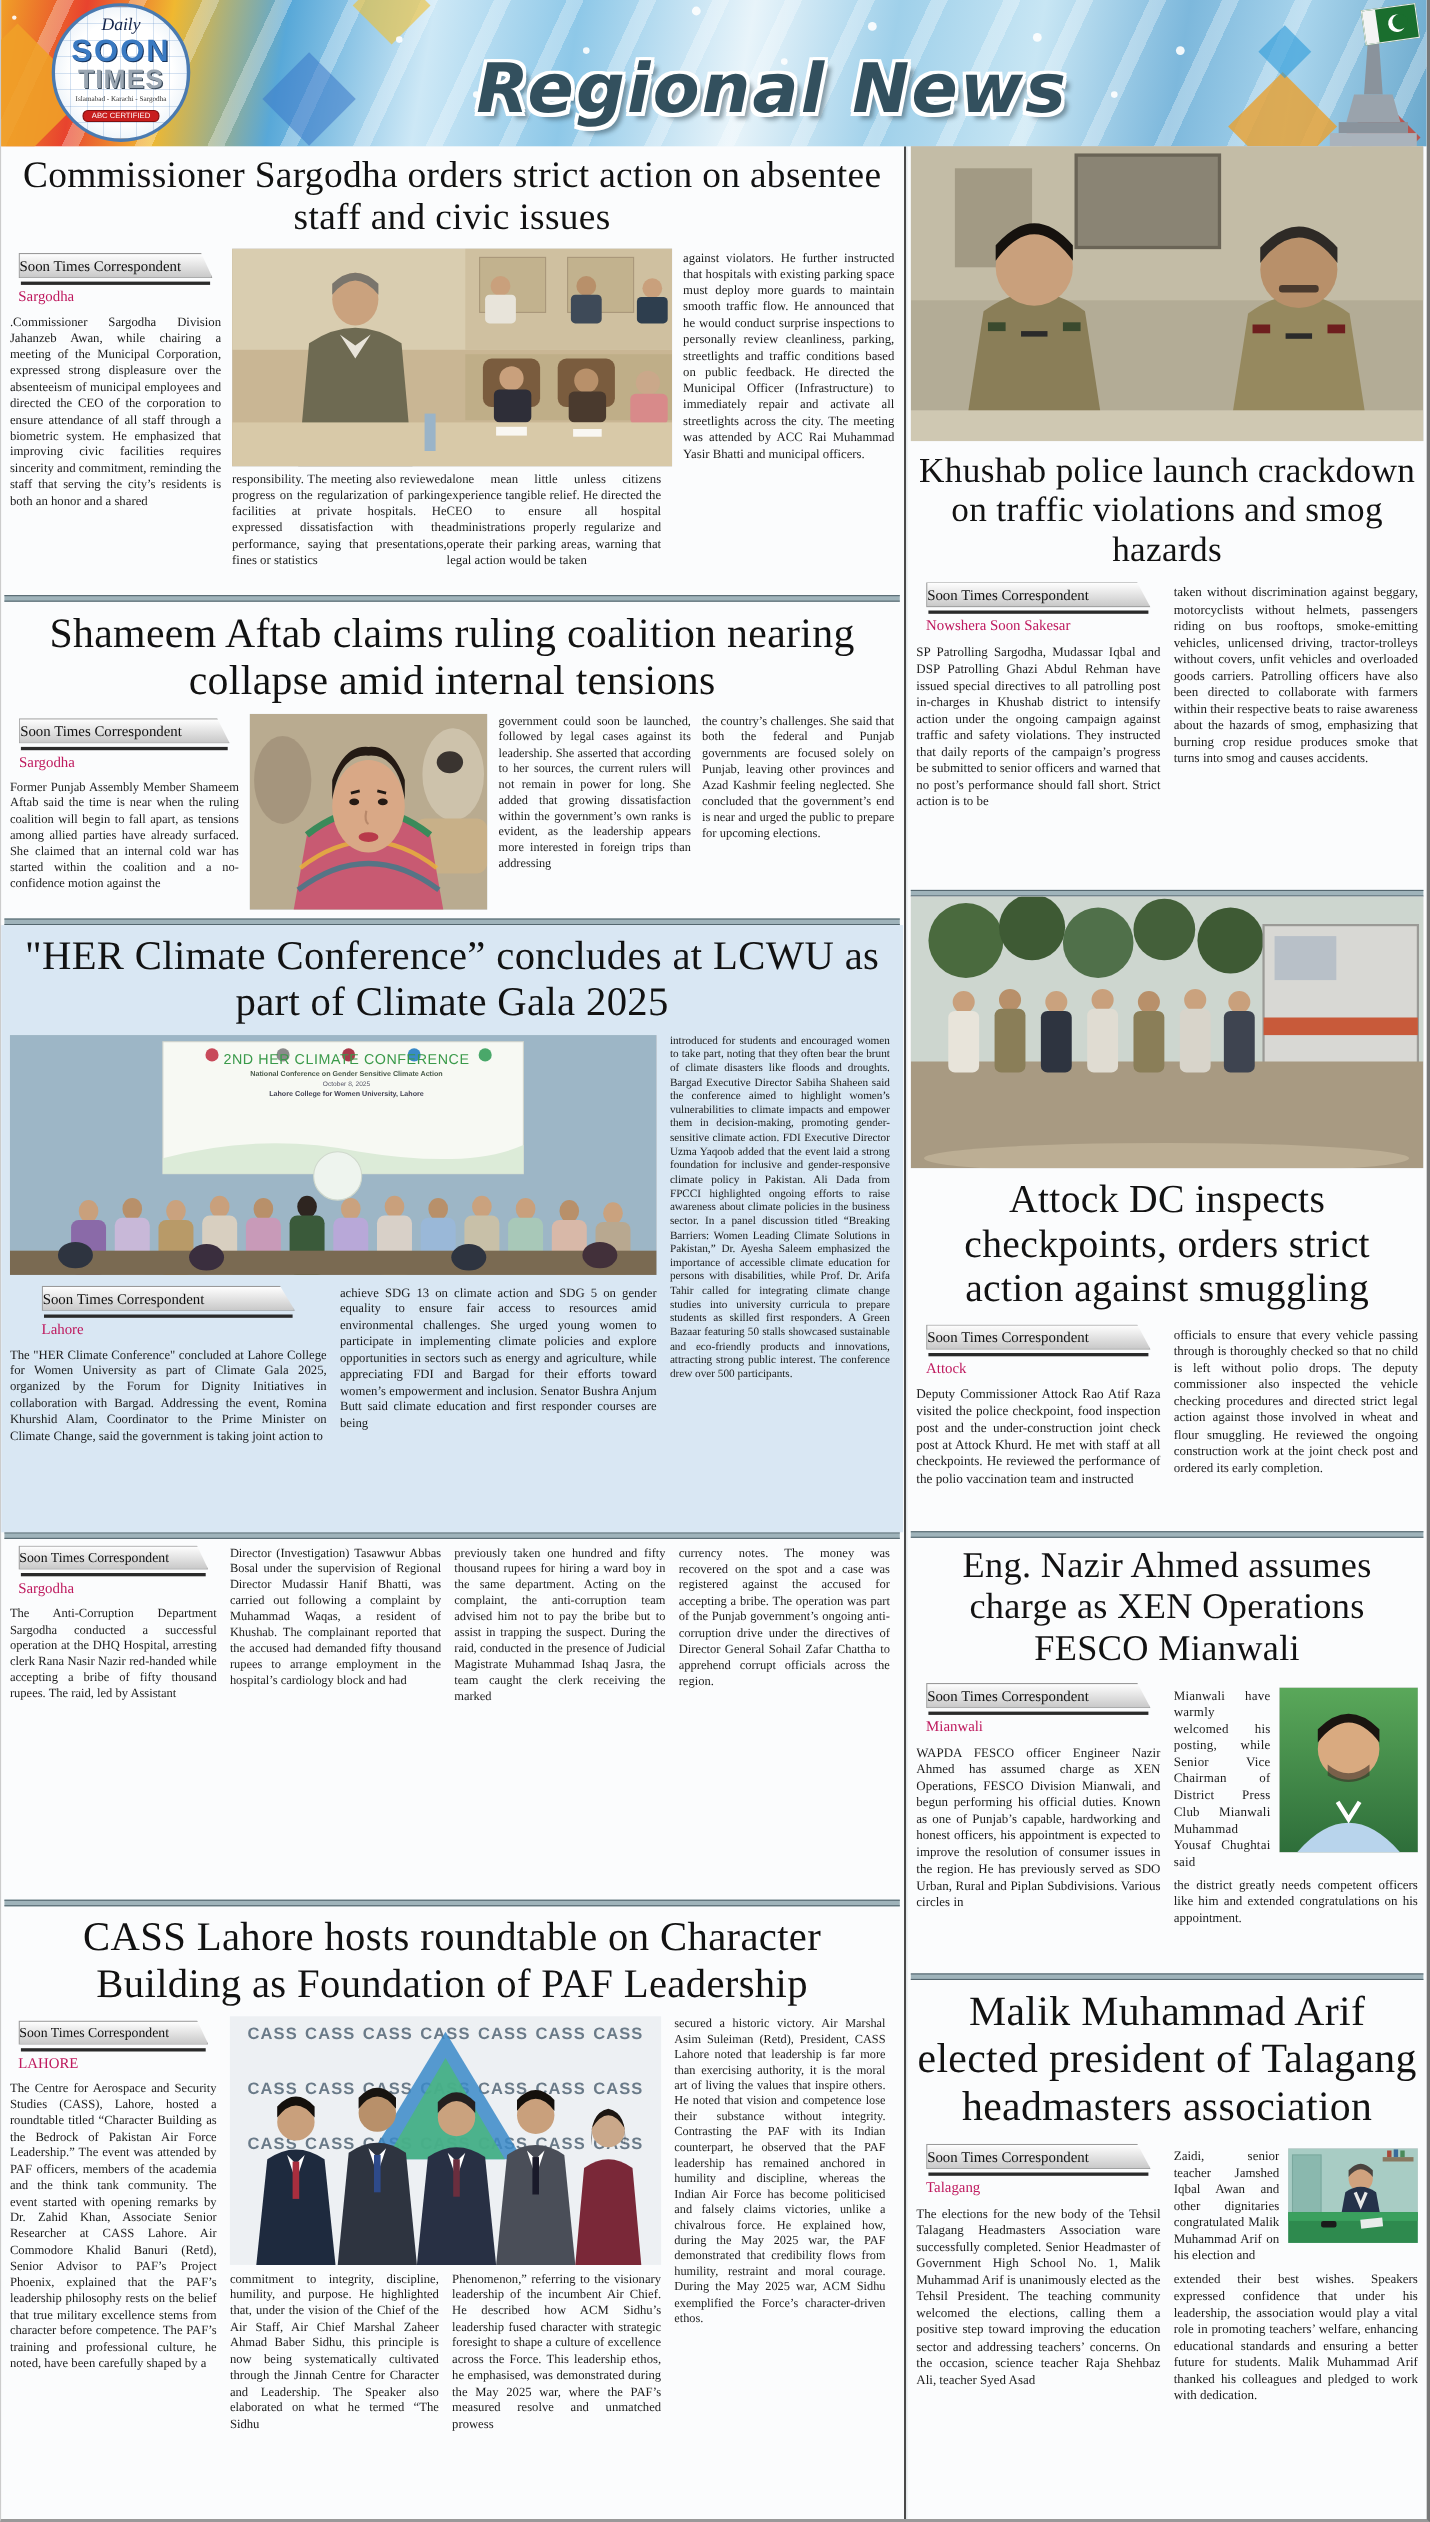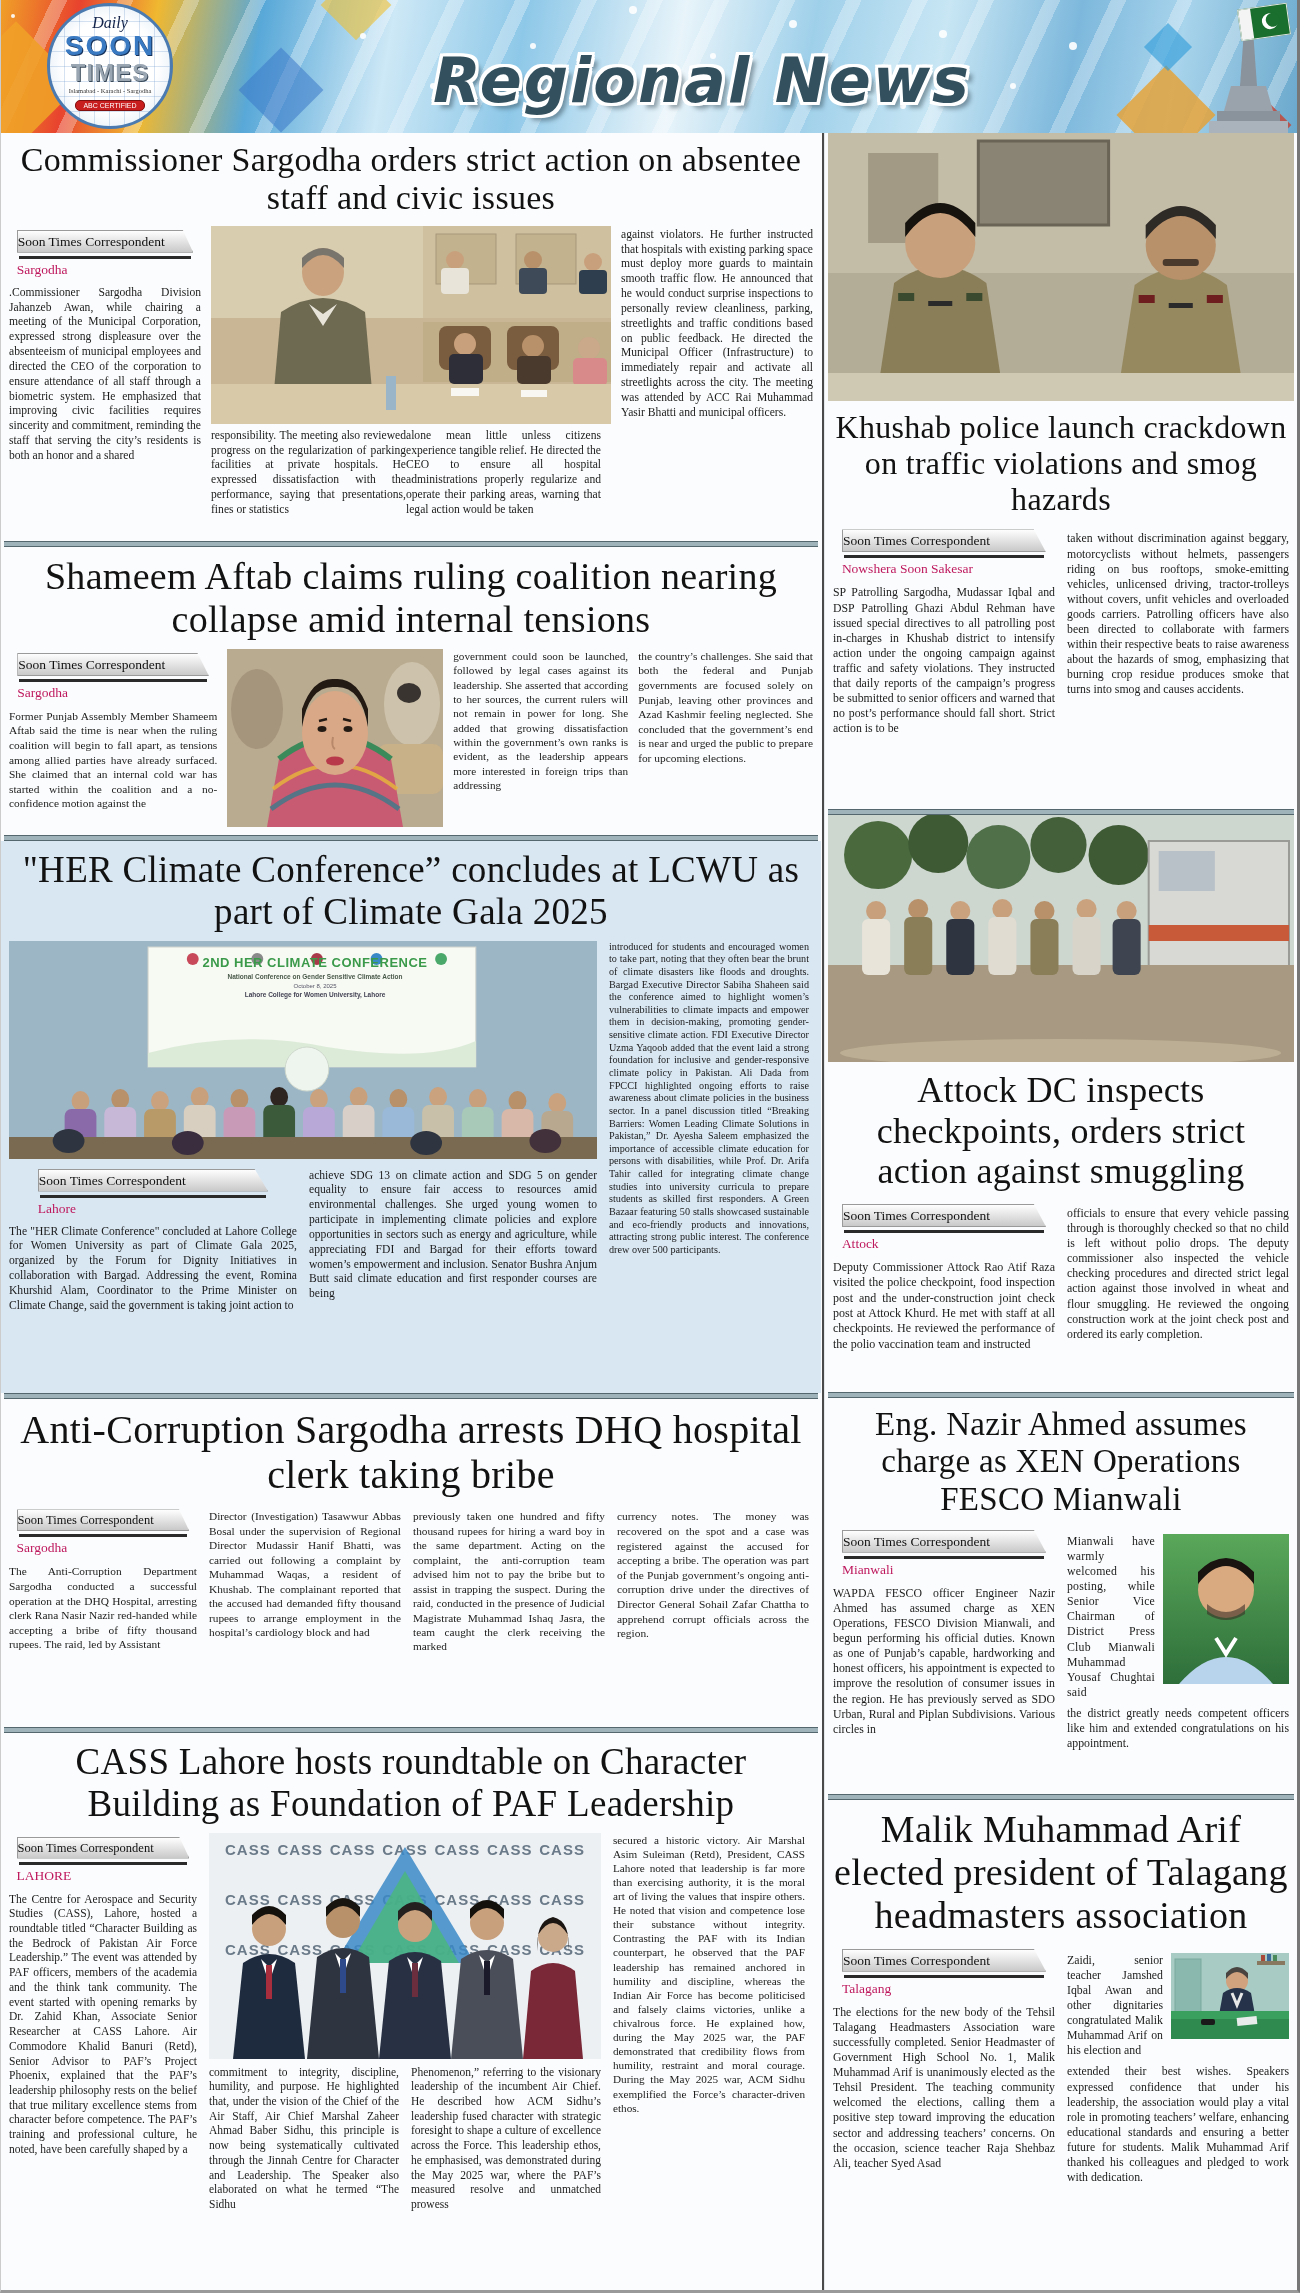--- a/index.html
+++ b/index.html
@@ -63,21 +63,21 @@
               padding:3px 0 2px; color:#111; }
   .corr-line { border-top:3px solid #2a2a2a; margin:3px 2px 2px; }
   .corr-city { text-align:left; font-size:13.5px; padding-top:1px; color:#be185d; }
 
   .photo { position:relative; overflow:hidden; background:#ccc; }
   .photo svg { display:block; width:100%; height:100%; }
 
   
   .banner-text { position:absolute; left:150px; top:14px; width:312px; text-align:center; z-index:3;
                  font-family:"Liberation Sans",sans-serif; }
-  .banner-title { color:#3a9a4a; font-weight:bold; font-size:13px; letter-spacing:.5px; }
+  .banner-title { color:#3a9a4a; font-weight:normal; font-size:13px; letter-spacing:.5px; }
   .banner-sub { color:#4a5a4a; font-size:6.5px; font-weight:bold; margin-top:3px; }
   .banner-date { color:#556; font-size:6px; margin-top:3px; }
   .banner-venue { color:#445; font-size:6.5px; font-weight:bold; margin-top:2px; }
 
   
   .cass-photo { background:#edf0f3; }
   .cass-row { position:absolute; left:0; width:100%; display:flex; justify-content:space-between;
               padding:0 16px; z-index:1; font-family:"Liberation Sans",sans-serif; font-weight:bold;
               color:#6a7a88; font-size:15px; letter-spacing:1px; }
   .cass-photo svg { position:relative; z-index:2; }
@@ -292,21 +292,20 @@
           </div>
           <div style="width:200px">
             <p class="body" style="font-size:10.2px;line-height:1.24">introduced for students and encouraged women to take part, noting that they often bear the brunt of climate disasters like floods and droughts. Bargad Executive Director Sabiha Shaheen said the conference aimed to highlight women’s vulnerabilities to climate impacts and empower them in decision-making, promoting gender-sensitive climate action. FDI Executive Director Uzma Yaqoob added that the event laid a strong foundation for inclusive and gender-responsive climate policy in Pakistan. Ali Dada from FPCCI highlighted ongoing efforts to raise awareness about climate policies in the business sector. In a panel discussion titled “Breaking Barriers: Women Leading Climate Solutions in Pakistan,” Dr. Ayesha Saleem emphasized the importance of accessible climate education for persons with disabilities, while Prof. Dr. Arifa Tahir called for integrating climate change studies into university curricula to prepare students as skilled first responders. A Green Bazaar featuring 50 stalls showcased sustainable and eco-friendly products and innovations, attracting strong public interest. The conference drew over 500 participants.</p>
           </div>
         </div>
       </section>
 
       <div class="hdiv"></div>
 
       <section class="article" style="height:328px">
-        <h1 class="headline" style="font-size:40px">Anti-Corruption Sargodha arrests DHQ hospital clerk taking bribe</h1>
         <div class="row" style="gap:12px">
           <div style="width:188px">
             <div class="corr">
               <div class="corr-box" style="font-size:12.5px">Soon Times Correspondent</div>
               <div class="corr-line"></div>
               <div class="corr-city">Sargodha</div>
             </div>
             <p class="body" style="font-size:11.4px">The Anti-Corruption Department Sargodha conducted a successful operation at the DHQ Hospital, arresting clerk Rana Nasir Nazir red-handed while accepting a bribe of fifty thousand rupees. The raid, led by Assistant</p>
           </div>
           <div style="width:192px">

